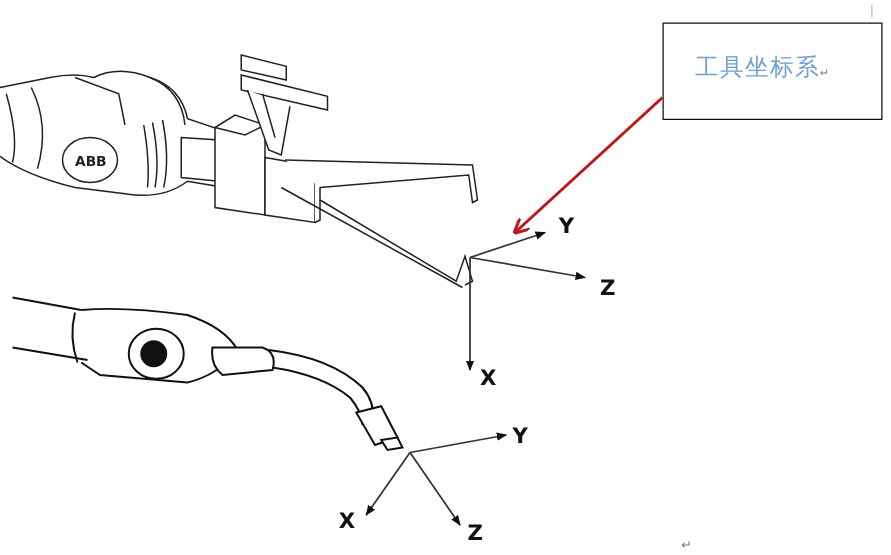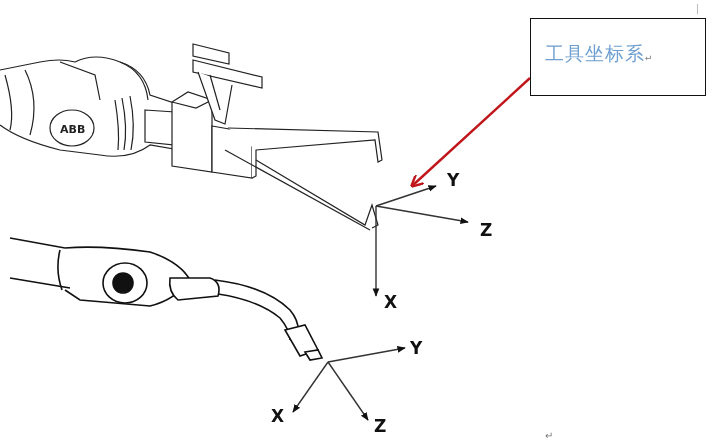--- a/index.html
+++ b/index.html
@@ -3,21 +3,21 @@
 <meta charset="utf-8">
 <style>
   html, body { margin:0; padding:0; background:#ffffff; }
   body { width:713px; height:444px; position:relative; overflow:hidden; font-family:"Liberation Sans", sans-serif; }
   .figure { position:absolute; left:0; top:0; width:713px; height:444px; }
   .callout-box {
     position:absolute; left:530px; top:18px; width:176px; height:78px;
     border:1.5px solid #111; background:#fff; box-sizing:border-box;
   }
   .callout-text {
-    position:absolute; left:14px; top:22px;
+    position:absolute; left:25px; top:22px;
     font-family:Liberation Mono, monospace; font-size:19px; color:#6f9fd0; letter-spacing:1px;
   }
   .para-mark { color:#777; font-size:10px; }
   .axis-label { font-family:"DejaVu Sans", sans-serif; font-weight:bold; font-size:17px; fill:#111; }
   .end-mark { position:absolute; left:545px; top:430px; font-size:10px; color:#777; }
   .margin-tick { position:absolute; left:697px; top:4px; width:1px; height:10px; background:#bbb; }
 </style>
 </head>
 <body>
 

